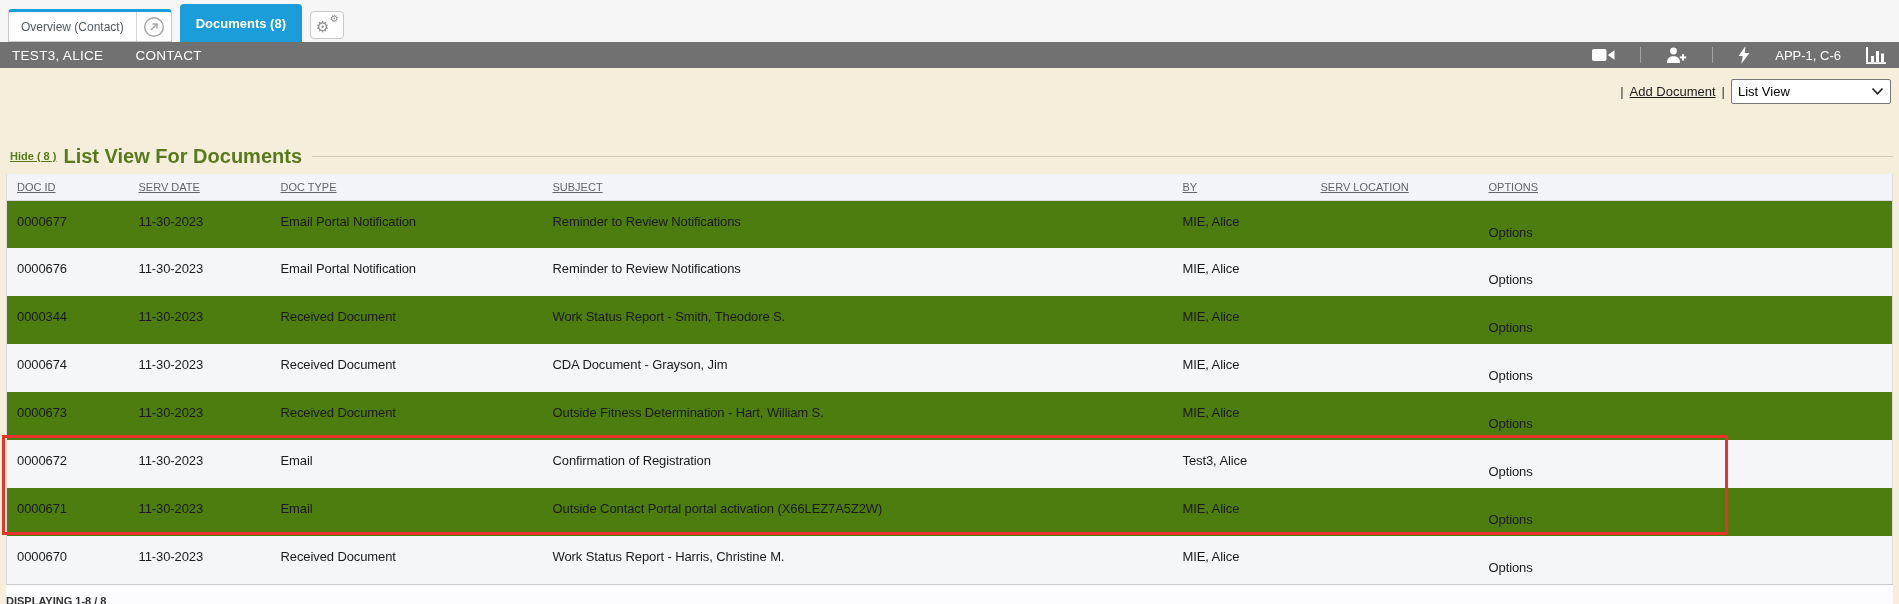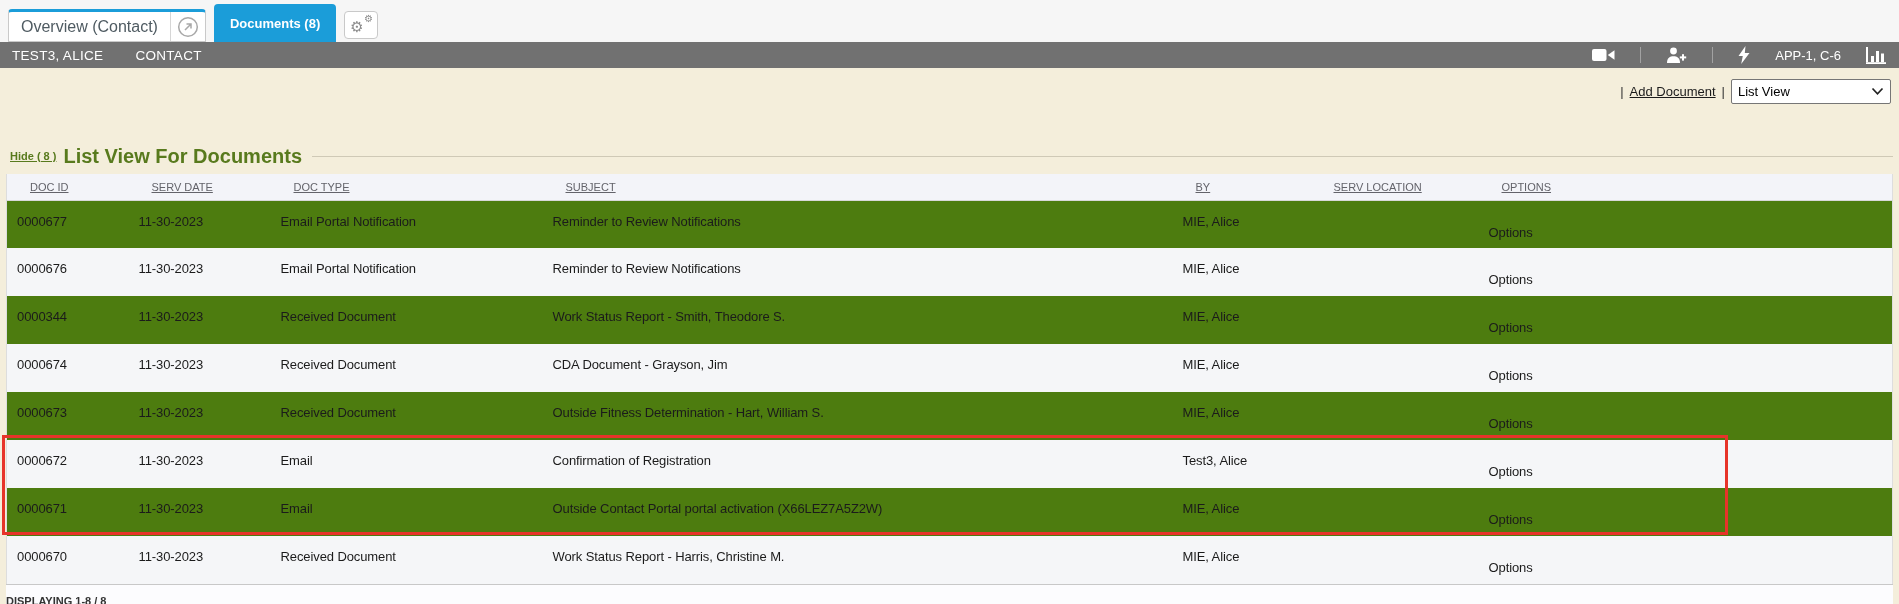--- a/index.html
+++ b/index.html
@@ -12,21 +12,21 @@
     --row-alt-bg:#f5f6f8;
   }
   *{box-sizing:border-box;margin:0;padding:0;}
   html,body{width:1899px;height:604px;overflow:hidden;background:#fff;
     font-family:"Liberation Sans","DejaVu Sans",sans-serif;}
 
   
   .tab-strip{height:42px;background:#f6f6f6;display:flex;align-items:flex-end;padding:0 0 0 8px;}
   .tab{display:flex;align-items:center;}
   .tab-overview{height:33px;background:#fff;border:1px solid #c9c9c9;border-top:3px solid var(--accent-blue);
-    border-radius:4px 4px 0 0;color:#4f5b62;font-size:16px;}
+    border-radius:4px 4px 0 0;color:#4f5b62;font-size:12px;}
   .tab-overview .tab-label{padding:0 12px;}
   .tab-divider{width:1px;height:100%;background:#d6d6d6;}
   .tab-popout{width:34px;display:flex;align-items:center;justify-content:center;cursor:pointer;height:100%;}
   .tab-documents{height:38px;margin-left:8px;background:var(--accent-blue);border-radius:4px 4px 0 0;
     color:#fff;font-weight:bold;font-size:13px;padding:0 16px;cursor:pointer;}
   .gear-btn{position:relative;width:34px;height:28px;margin-left:8px;margin-bottom:3px;background:#fff;
     border:1px solid #c9c9c9;border-radius:4px;cursor:pointer;color:#8d8d8d;}
   .gear{position:absolute;font-family:"DejaVu Sans",sans-serif;line-height:1;}
   .gear.big{font-size:15px;left:5px;bottom:3px;}
   .gear.small{font-size:10px;right:4px;top:2px;}
@@ -57,21 +57,21 @@
   .hide-link{color:var(--title-green);font-size:11px;font-weight:bold;text-decoration:underline;cursor:pointer;}
   .panel-title{color:var(--title-green);font-size:20px;font-weight:bold;margin-left:7px;white-space:nowrap;}
   .legend-line{flex:1;border-top:1px solid #cfc9b6;margin-left:10px;}
 
   
   .table-wrap{position:relative;margin:6px 6px 0 6px;}
   table{width:100%;border-collapse:collapse;table-layout:fixed;background:#fff;
     border-left:1px solid #ddd;border-right:1px solid #ddd;}
   thead tr{background:var(--header-row-bg);height:26px;}
   th{font-size:11px;font-weight:normal;color:#63636a;text-align:left;text-decoration:underline;
-    padding-left:23px;cursor:pointer;white-space:nowrap;}
+    padding-left:10px;cursor:pointer;white-space:nowrap;}
   tbody tr{height:48px;background:#4d7c0f;}
   tbody tr:nth-child(even){background:var(--row-alt-bg);}
   thead tr{border-bottom:1px solid #d8d8d8;}
   td{vertical-align:top;padding:13px 4px 0 10px;font-size:13px;color:#1b1b1b;
     letter-spacing:-0.1px;white-space:nowrap;overflow:hidden;}
   td.col-options{padding-top:24px;cursor:pointer;}
   .col-doc_id{width:122px;}
   .col-serv_date{width:142px;}
   .col-doc_type{width:272px;}
   .col-subject{width:630px;}

